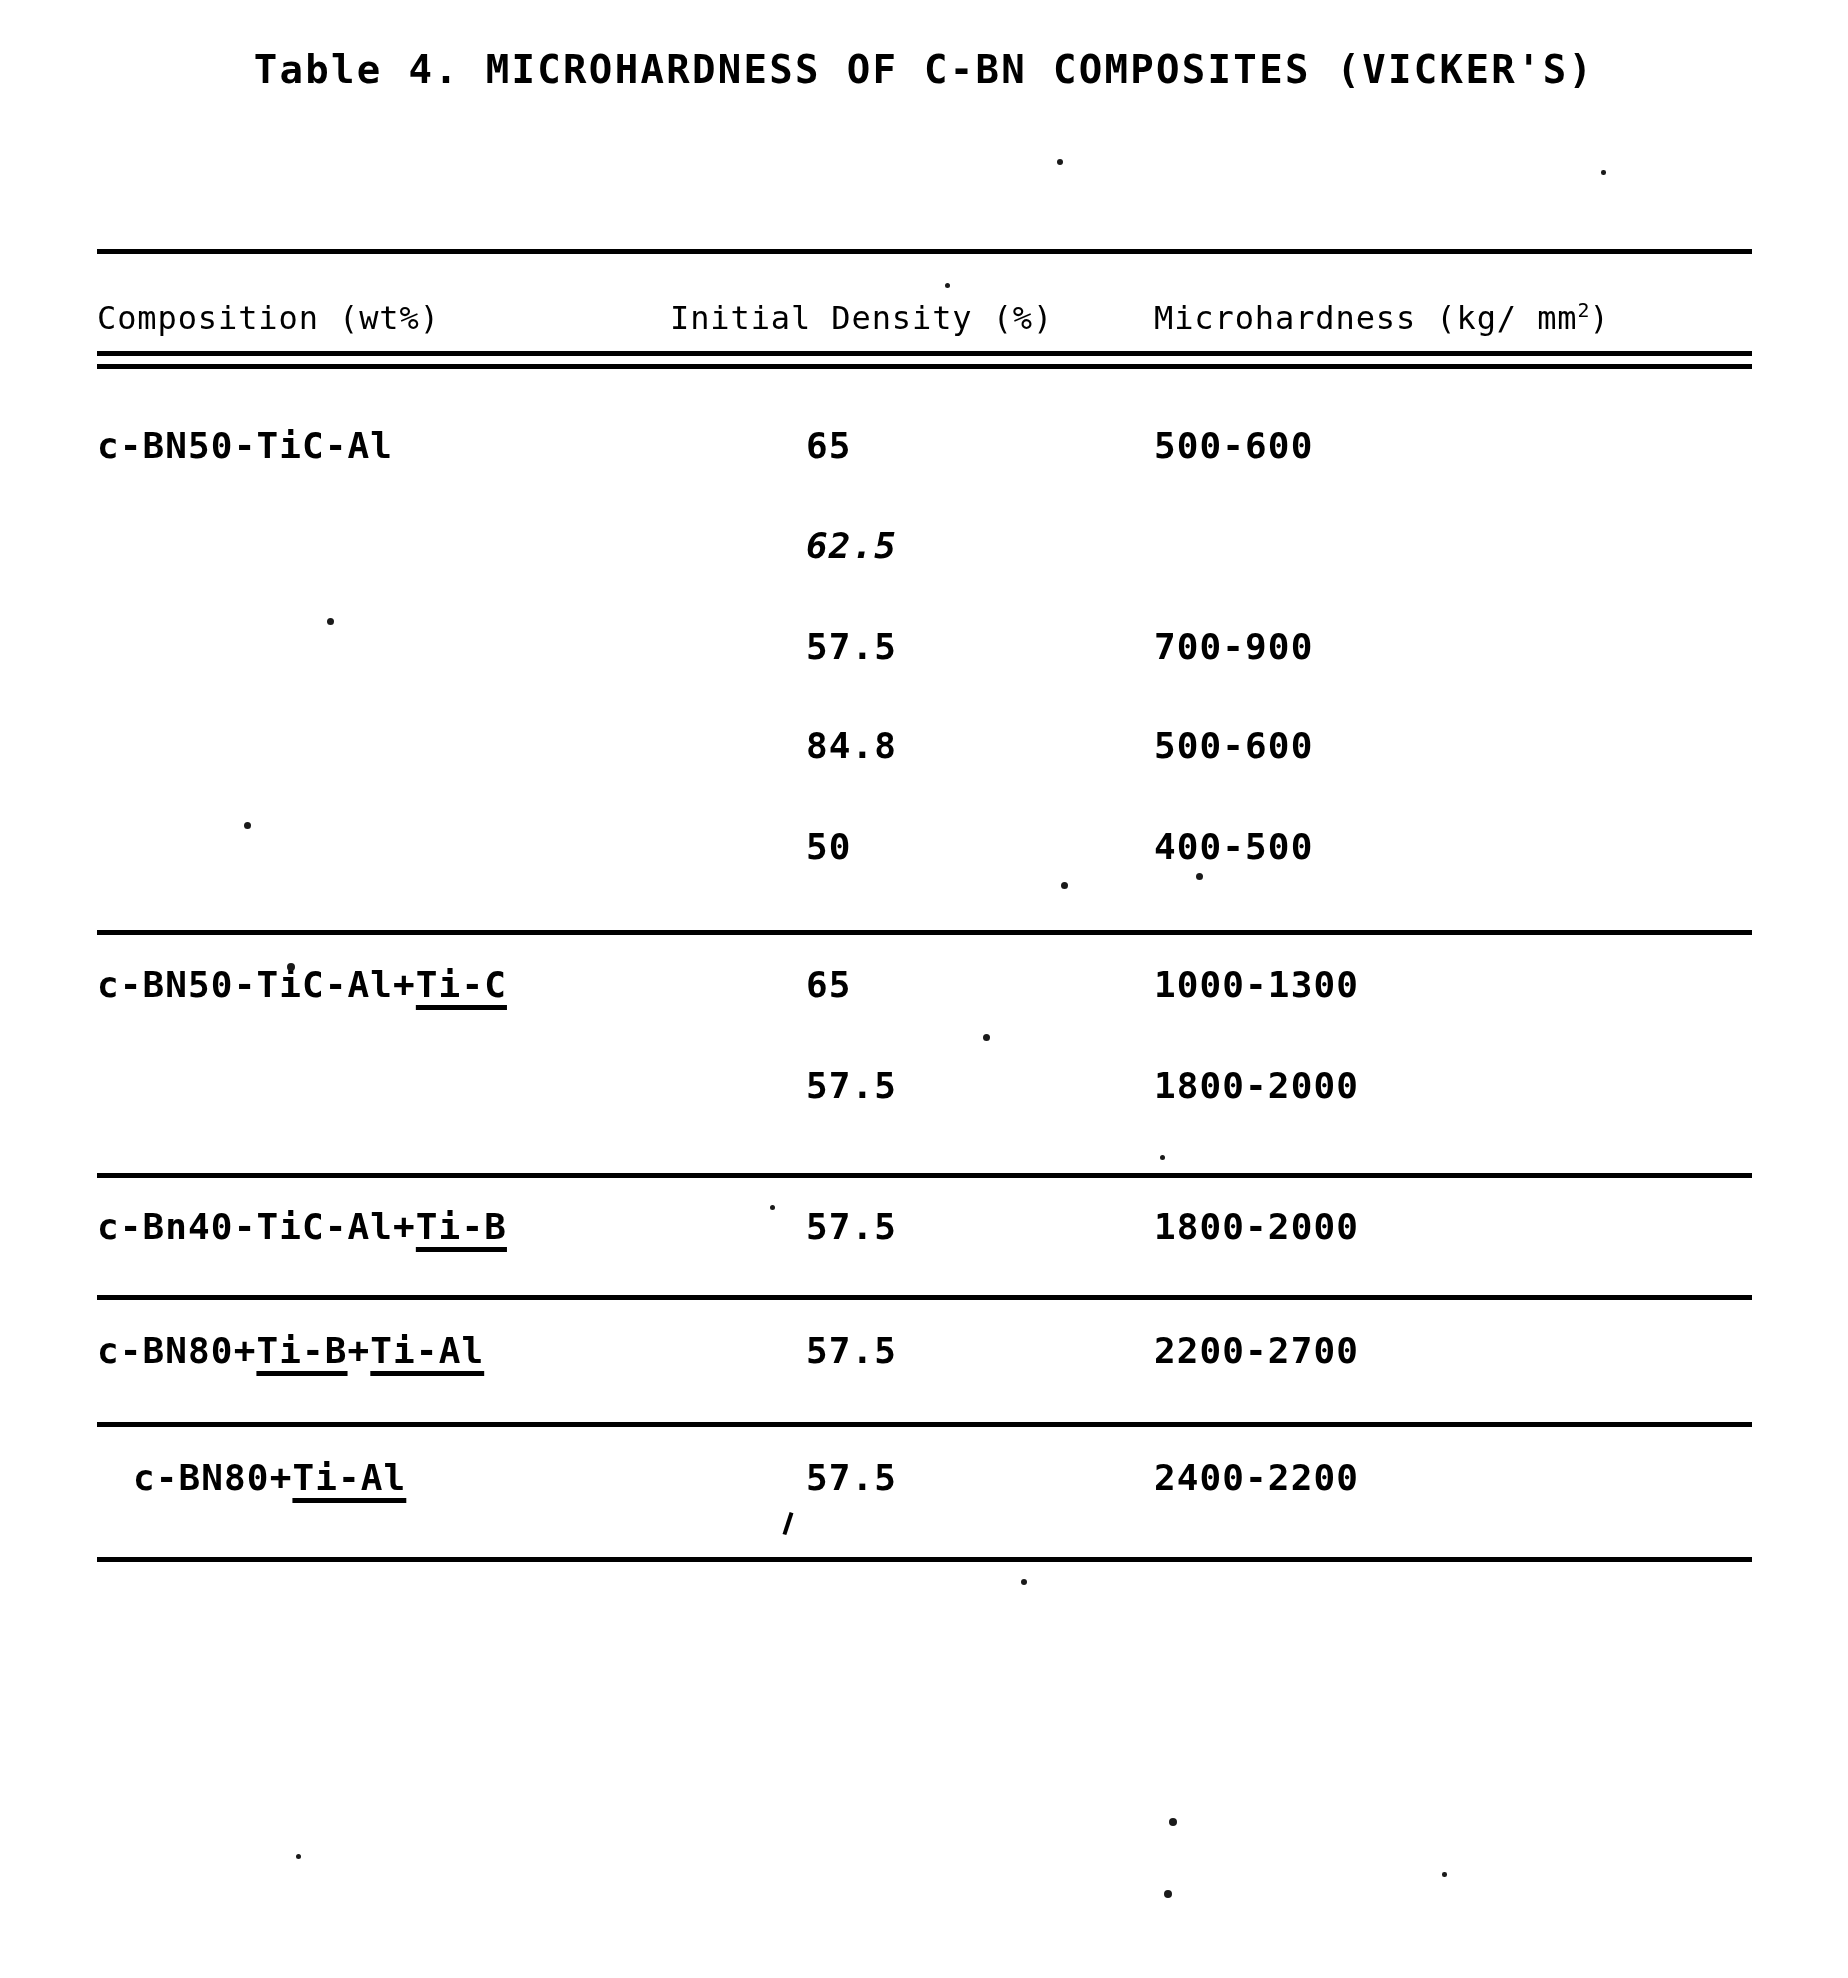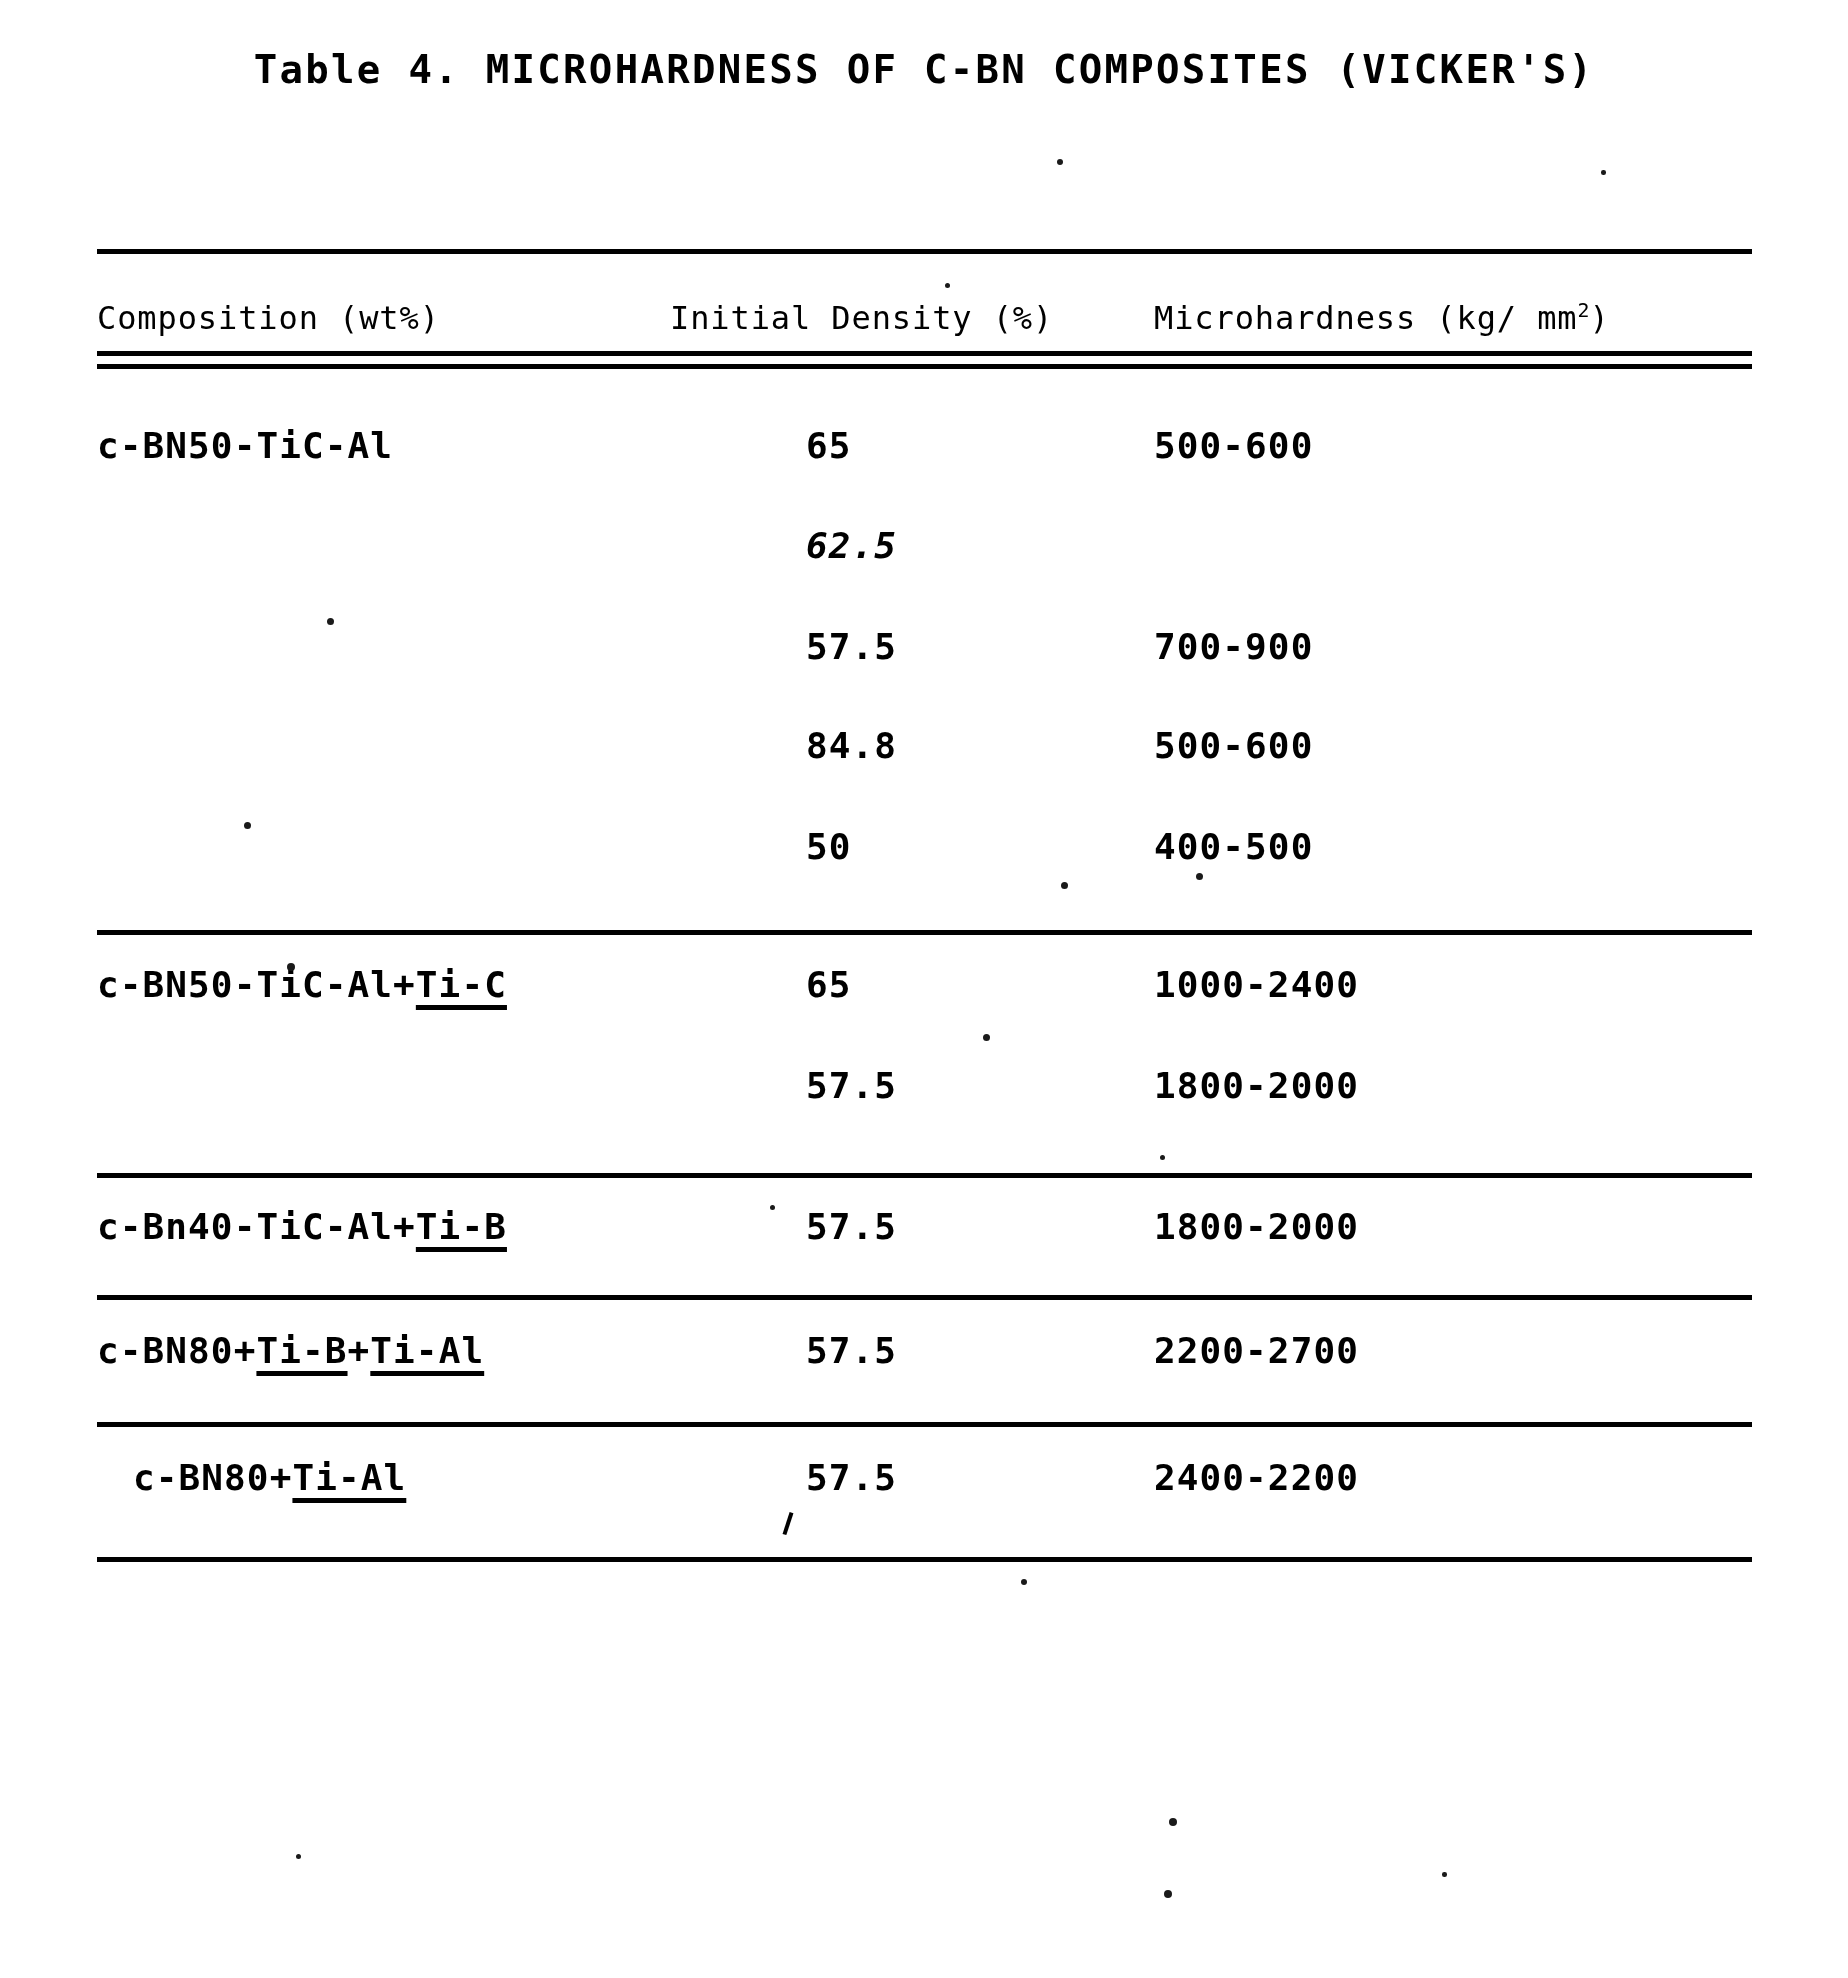--- a/index.html
+++ b/index.html
@@ -137,21 +137,21 @@
     <div class="cell col-hard" style="top:504px;">500-600</div>
 
     <div class="cell col-dens" style="top:605px;">50</div>
     <div class="cell col-hard" style="top:605px;">400-500</div>
 
     <div class="rule" style="top:706px;"></div>
 
     <div class="cell col-comp" style="top:743px;"><span>c-BN50-TiC-Al+</span><span class="ul">Ti-C</span></div>
 
     <div class="cell col-dens" style="top:743px;">65</div>
-    <div class="cell col-hard" style="top:743px;">1000-2400</div>
+    <div class="cell col-hard" style="top:743px;">1000-1300</div>
 
     <div class="cell col-dens" style="top:844px;">57.5</div>
     <div class="cell col-hard" style="top:844px;">1800-2000</div>
 
     <div class="rule" style="top:949px;"></div>
 
     <div class="cell col-comp" style="top:985px;"><span>c-Bn40-TiC-Al+</span><span class="ul">Ti-B</span></div>
 
     <div class="cell col-dens" style="top:985px;">57.5</div>
     <div class="cell col-hard" style="top:985px;">1800-2000</div>

